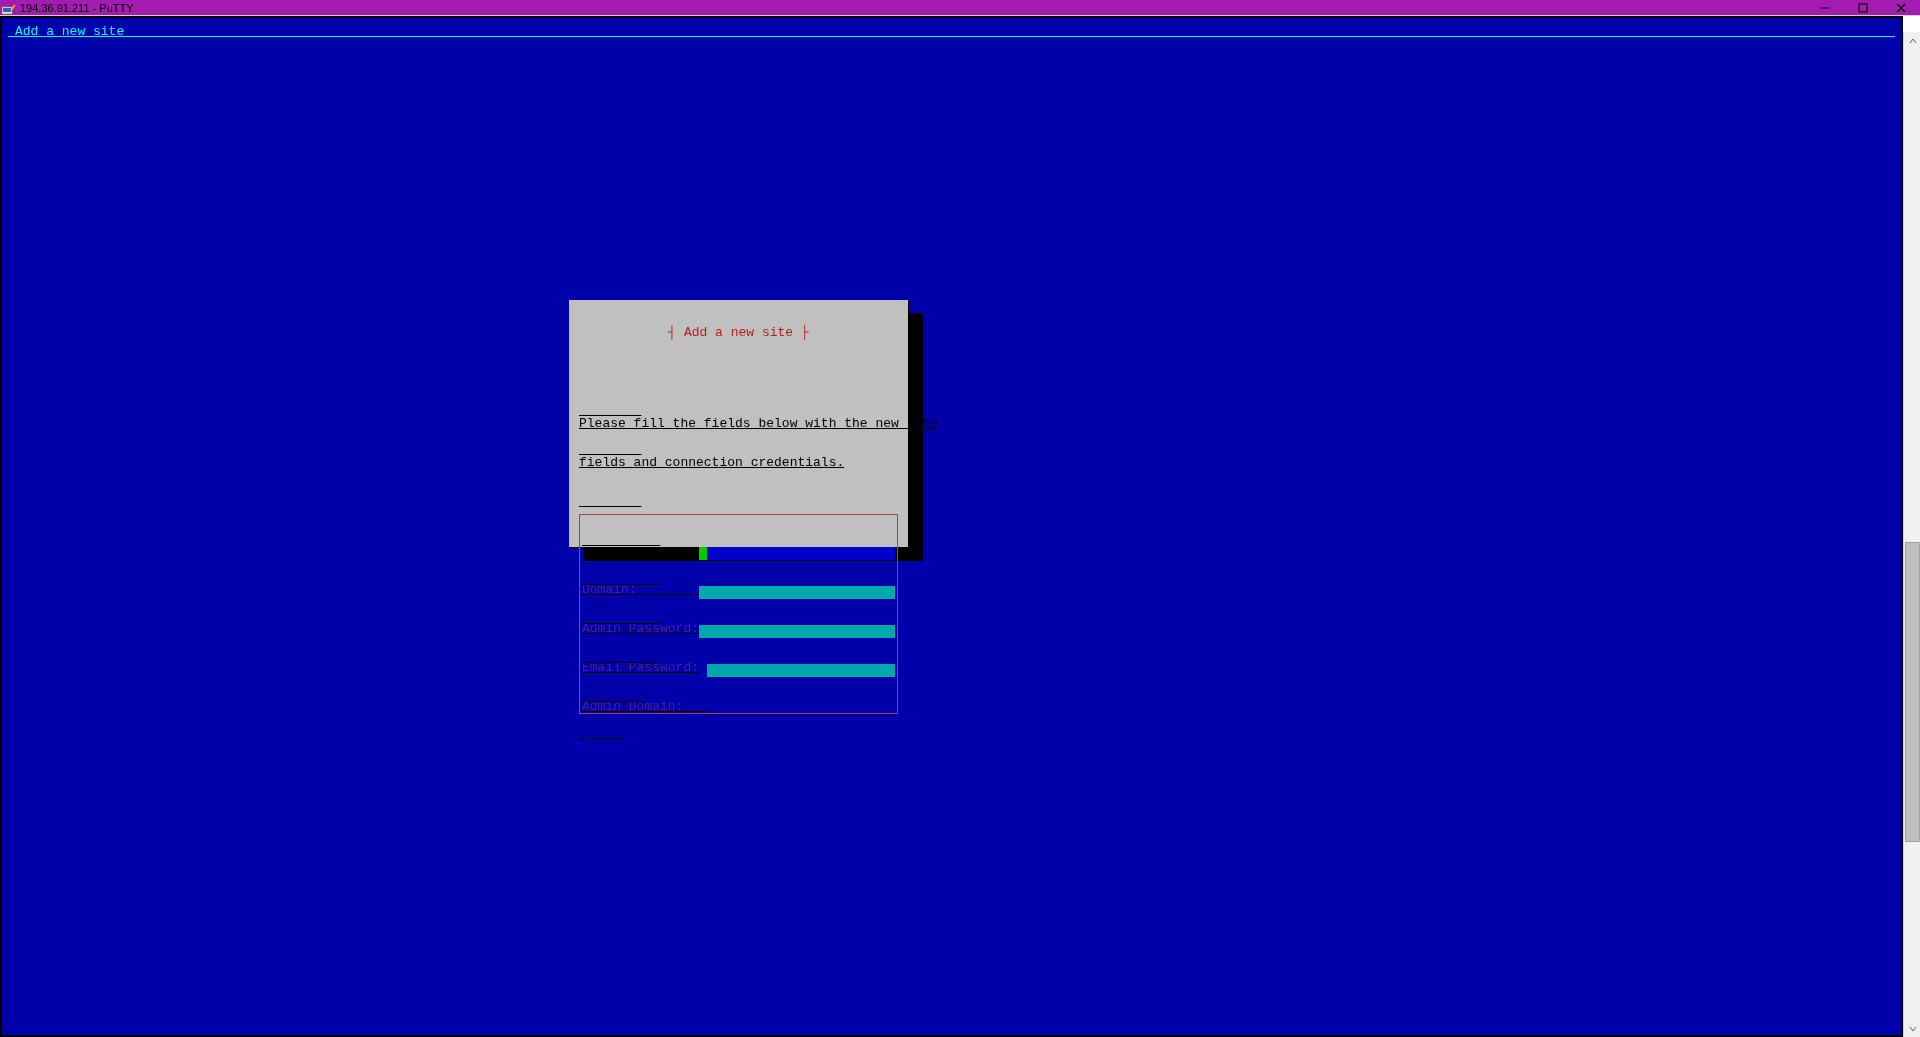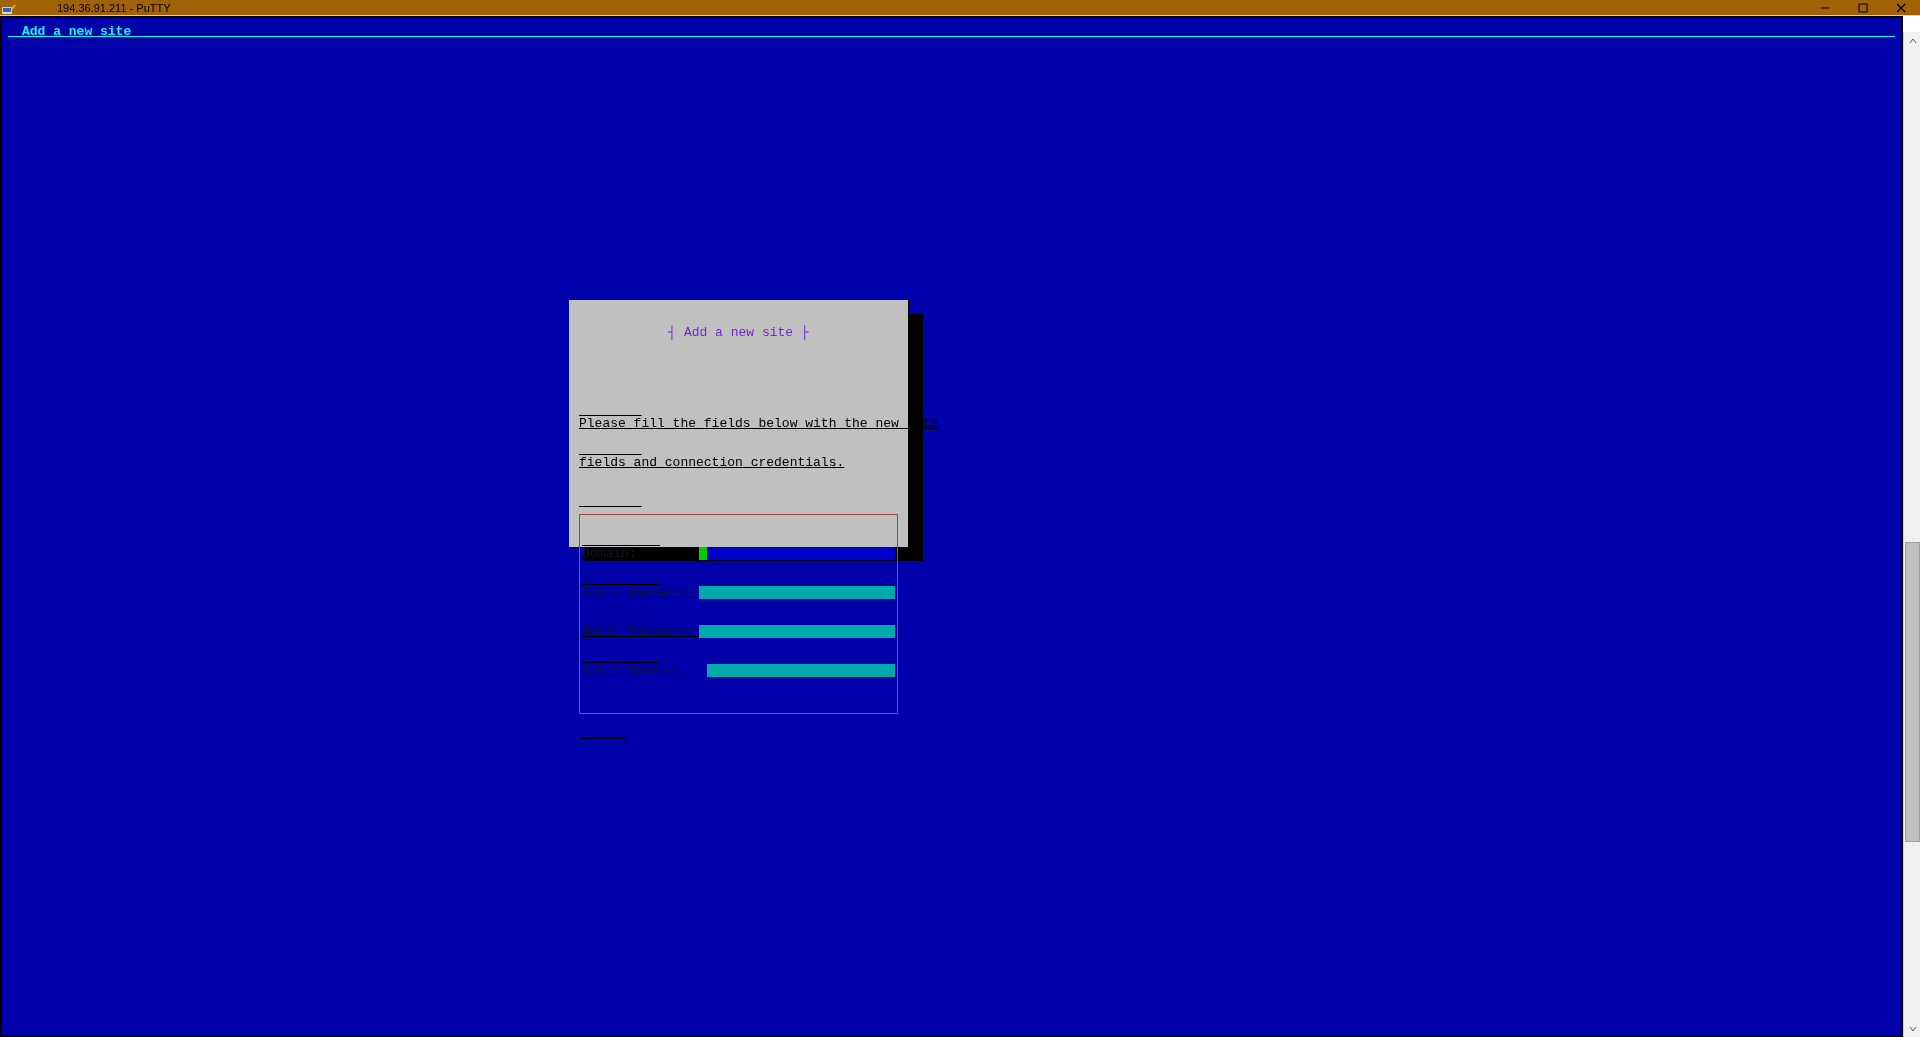--- a/index.html
+++ b/index.html
@@ -1,28 +1,27 @@
 <!DOCTYPE html>
 <html><head>
 <meta charset="utf-8">
 <style>
   * { box-sizing: border-box; margin: 0; padding: 0; }
   html, body { width: 1920px; height: 1037px; overflow: hidden; font-family: "Segoe UI", Tahoma, sans-serif; background: #fff; }
 
   
   .win-titlebar {
     height: 16px;
-    background: #a16207;
+    background: #a21caf;
     border-bottom: 1px solid #d0d0d0;
     display: flex;
     align-items: center;
     font-size: 11px;
     color: #000;
     position: relative;
-    gap: 37px;
   }
   .win-titlebar .app-icon {
     width: 14px; height: 14px; margin: 0 4px 0 2px;
     display: inline-block;
   }
   .win-titlebar .title-text { flex: 0 0 auto; }
   .win-controls {
     position: absolute; right: 0; top: 0; height: 16px;
     display: flex; align-items: center;
   }
@@ -47,23 +46,22 @@
   .mono {
     font-family: "Courier New", monospace;
     font-size: 13px;
     line-height: 13px;
     letter-spacing: 0px;
     white-space: pre;
   }
 
   .screen-title {
     position: absolute;
-    top: 7px; left: 20px;
+    top: 7px; left: 13px;
     color: #00ffff;
-    font-weight: bold;
   }
   .screen-rule {
     position: absolute;
     top: 18px; left: 6px; right: 6px;
     height: 1px;
     background: #00ffff;
   }
 
   
   .dialog-shadow {
@@ -76,39 +74,39 @@
     position: absolute;
     left: 567px; top: 282px;
     width: 340px; height: 248px;
     background: #c0c0c0;
     border-right: 1px solid #000;
     border-bottom: 1px solid #000;
   }
   .dialog-title-row {
     height: 13px;
     text-align: center;
-    color: #6d28d9;
+    color: #b91c1c;
   }
   .dialog-body {
     padding: 13px 10px 0 10px;
     color: #000;
     text-decoration: underline;
   }
   .fieldset {
     border: 1px solid #b04040;
     margin-top: 6px;
     padding: 6px 2px 10px 2px;
     position: relative;
   }
   .field-row {
     display: flex;
     height: 13px;
     margin-bottom: 0px;
   }
-  .field-label { color: #0f172a; flex: 0 0 auto; }
+  .field-label { color: #4c1d95; flex: 0 0 auto; margin-top: 36px; }
   .field-input-active {
     background: #0000cc;
     color: #00ff00;
     flex: 1;
     height: 13px;
     position: relative;
   }
   .field-input-active .cursor {
     position: absolute; left: 0; top: 0; width: 8px; height: 13px;
     background: #00cc00;

